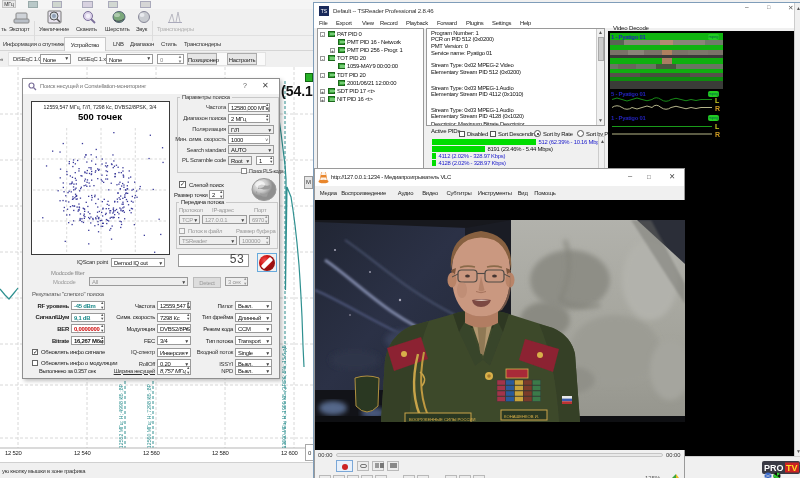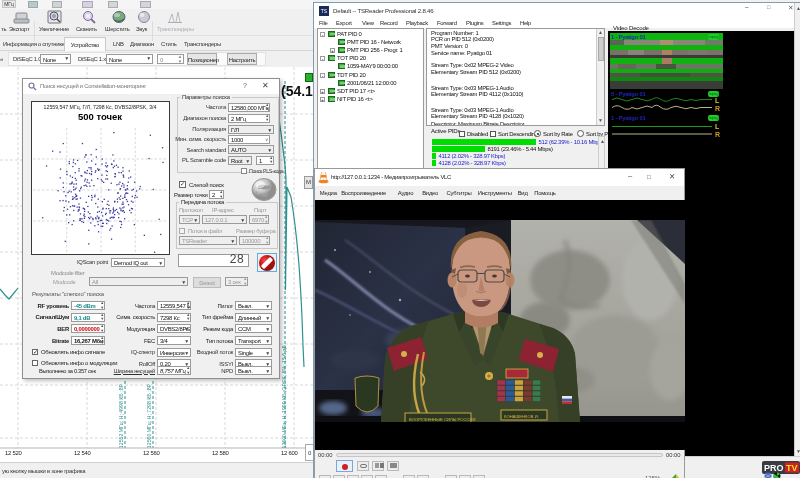--- a/index.html
+++ b/index.html
@@ -525,21 +525,21 @@
     <div class="abs" style="left:189px;top:128px;font-size:5.9px;letter-spacing:-0.25px;color:#999;text-align:left;">IP-адрес</div>
     <div class="abs" style="left:231px;top:128px;font-size:5.9px;letter-spacing:-0.25px;color:#999;text-align:left;">Порт</div>
     <div class="abs dd" style="left:156px;top:136px;width:21px;height:9px;padding:1px 2px;font-size:5.9px;letter-spacing:-0.25px;color:#999;">TCP<span class="abs" style="right:1px;top:1px;font-size:5px;color:#444;">▼</span></div>
     <div class="abs dd" style="left:179px;top:136px;width:45px;height:9px;padding:1px 2px;font-size:5.9px;letter-spacing:-0.25px;color:#999;">127.0.0.1<span class="abs" style="right:1px;top:1px;font-size:5px;color:#444;">▼</span></div>
     <div class="abs dd" style="left:226px;top:136px;width:20px;height:9px;padding:1px 2px;font-size:5.9px;letter-spacing:-0.25px;color:#999;">6970<span class="abs" style="right:0px;top:-1px;font-size:4px;color:#999;line-height:4.5px;">▲<br>▼</span></div>
     <div class="abs" style="left:156px;top:148.5px;width:6px;height:6px;background:#f4f4f4;border:1px solid #aaa;"></div>
     <div class="abs" style="left:165px;top:148.5px;font-size:5.9px;letter-spacing:-0.25px;color:#999;text-align:left;">Поток в файл</div>
     <div class="abs" style="left:213px;top:148.5px;font-size:5.9px;letter-spacing:-0.25px;color:#999;text-align:left;">Размер буфера</div>
     <div class="abs dd" style="left:156px;top:157px;width:58px;height:9px;padding:1px 2px;font-size:5.9px;letter-spacing:-0.25px;color:#999;">TSReader<span class="abs" style="right:1px;top:1px;font-size:5px;color:#444;">▼</span></div>
     <div class="abs dd" style="left:216px;top:157px;width:31px;height:9px;padding:1px 2px;font-size:5.9px;letter-spacing:-0.25px;color:#999;">100000<span class="abs" style="right:0px;top:-1px;font-size:4px;color:#999;line-height:4.5px;">▲<br>▼</span></div>
-    <div class="abs" style="left:155px;top:174.6px;width:71px;height:13px;background:#fff;border:1px solid #999;font-size:12px;color:#454545;text-align:right;padding-right:4px;line-height:11.5px;font-family:'Liberation Mono',monospace;">28</div>
+    <div class="abs" style="left:155px;top:174.6px;width:71px;height:13px;background:#fff;border:1px solid #999;font-size:12px;color:#454545;text-align:right;padding-right:4px;line-height:11.5px;font-family:'Liberation Mono',monospace;">53</div>
     <div class="abs" style="left:233.8px;top:173.5px;width:20px;height:19px;border:1px solid #66aadd;background:#f0f0f0;"></div>
     <svg class="abs" style="left:235px;top:174.5px;" width="18" height="18" viewBox="0 0 18 18">
       <defs>
         <radialGradient id="rg" cx="0.35" cy="0.35">
           <stop offset="0" stop-color="#f05050"></stop>
           <stop offset="0.7" stop-color="#cc1111"></stop>
           <stop offset="1" stop-color="#991111"></stop>
         </radialGradient>
       </defs>
       <circle cx="9" cy="9" r="8" fill="url(#rg)"></circle>

